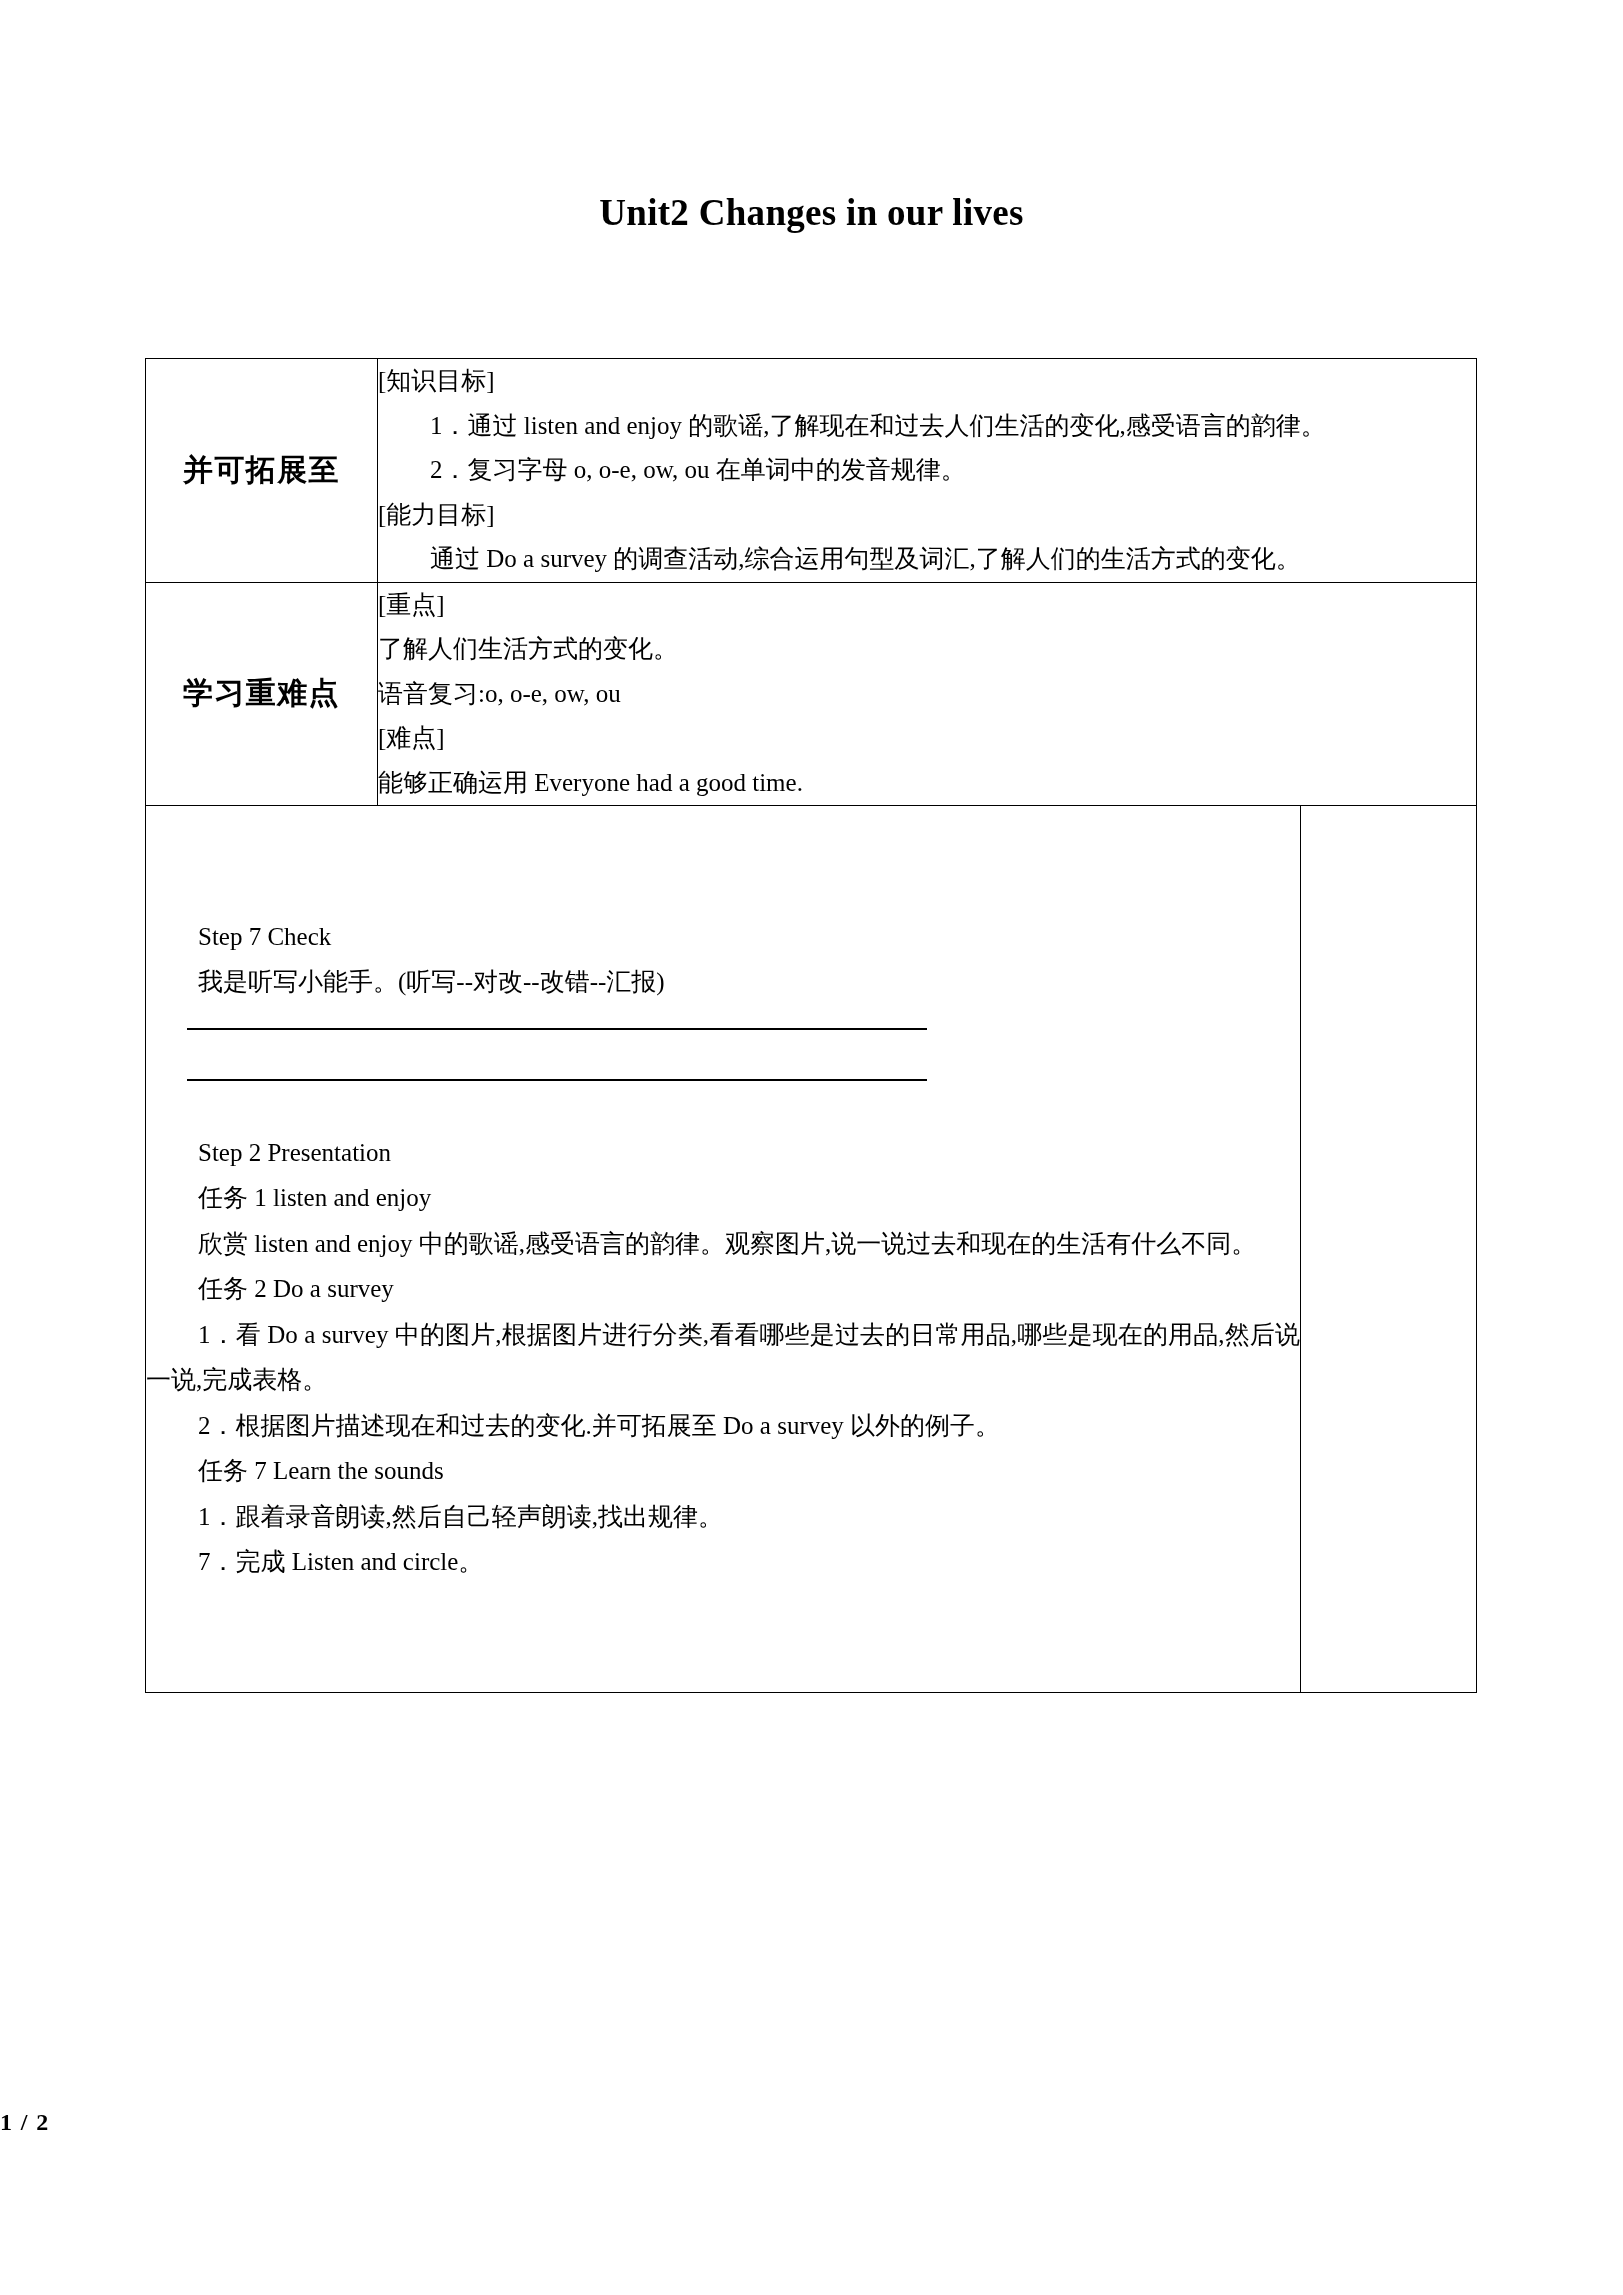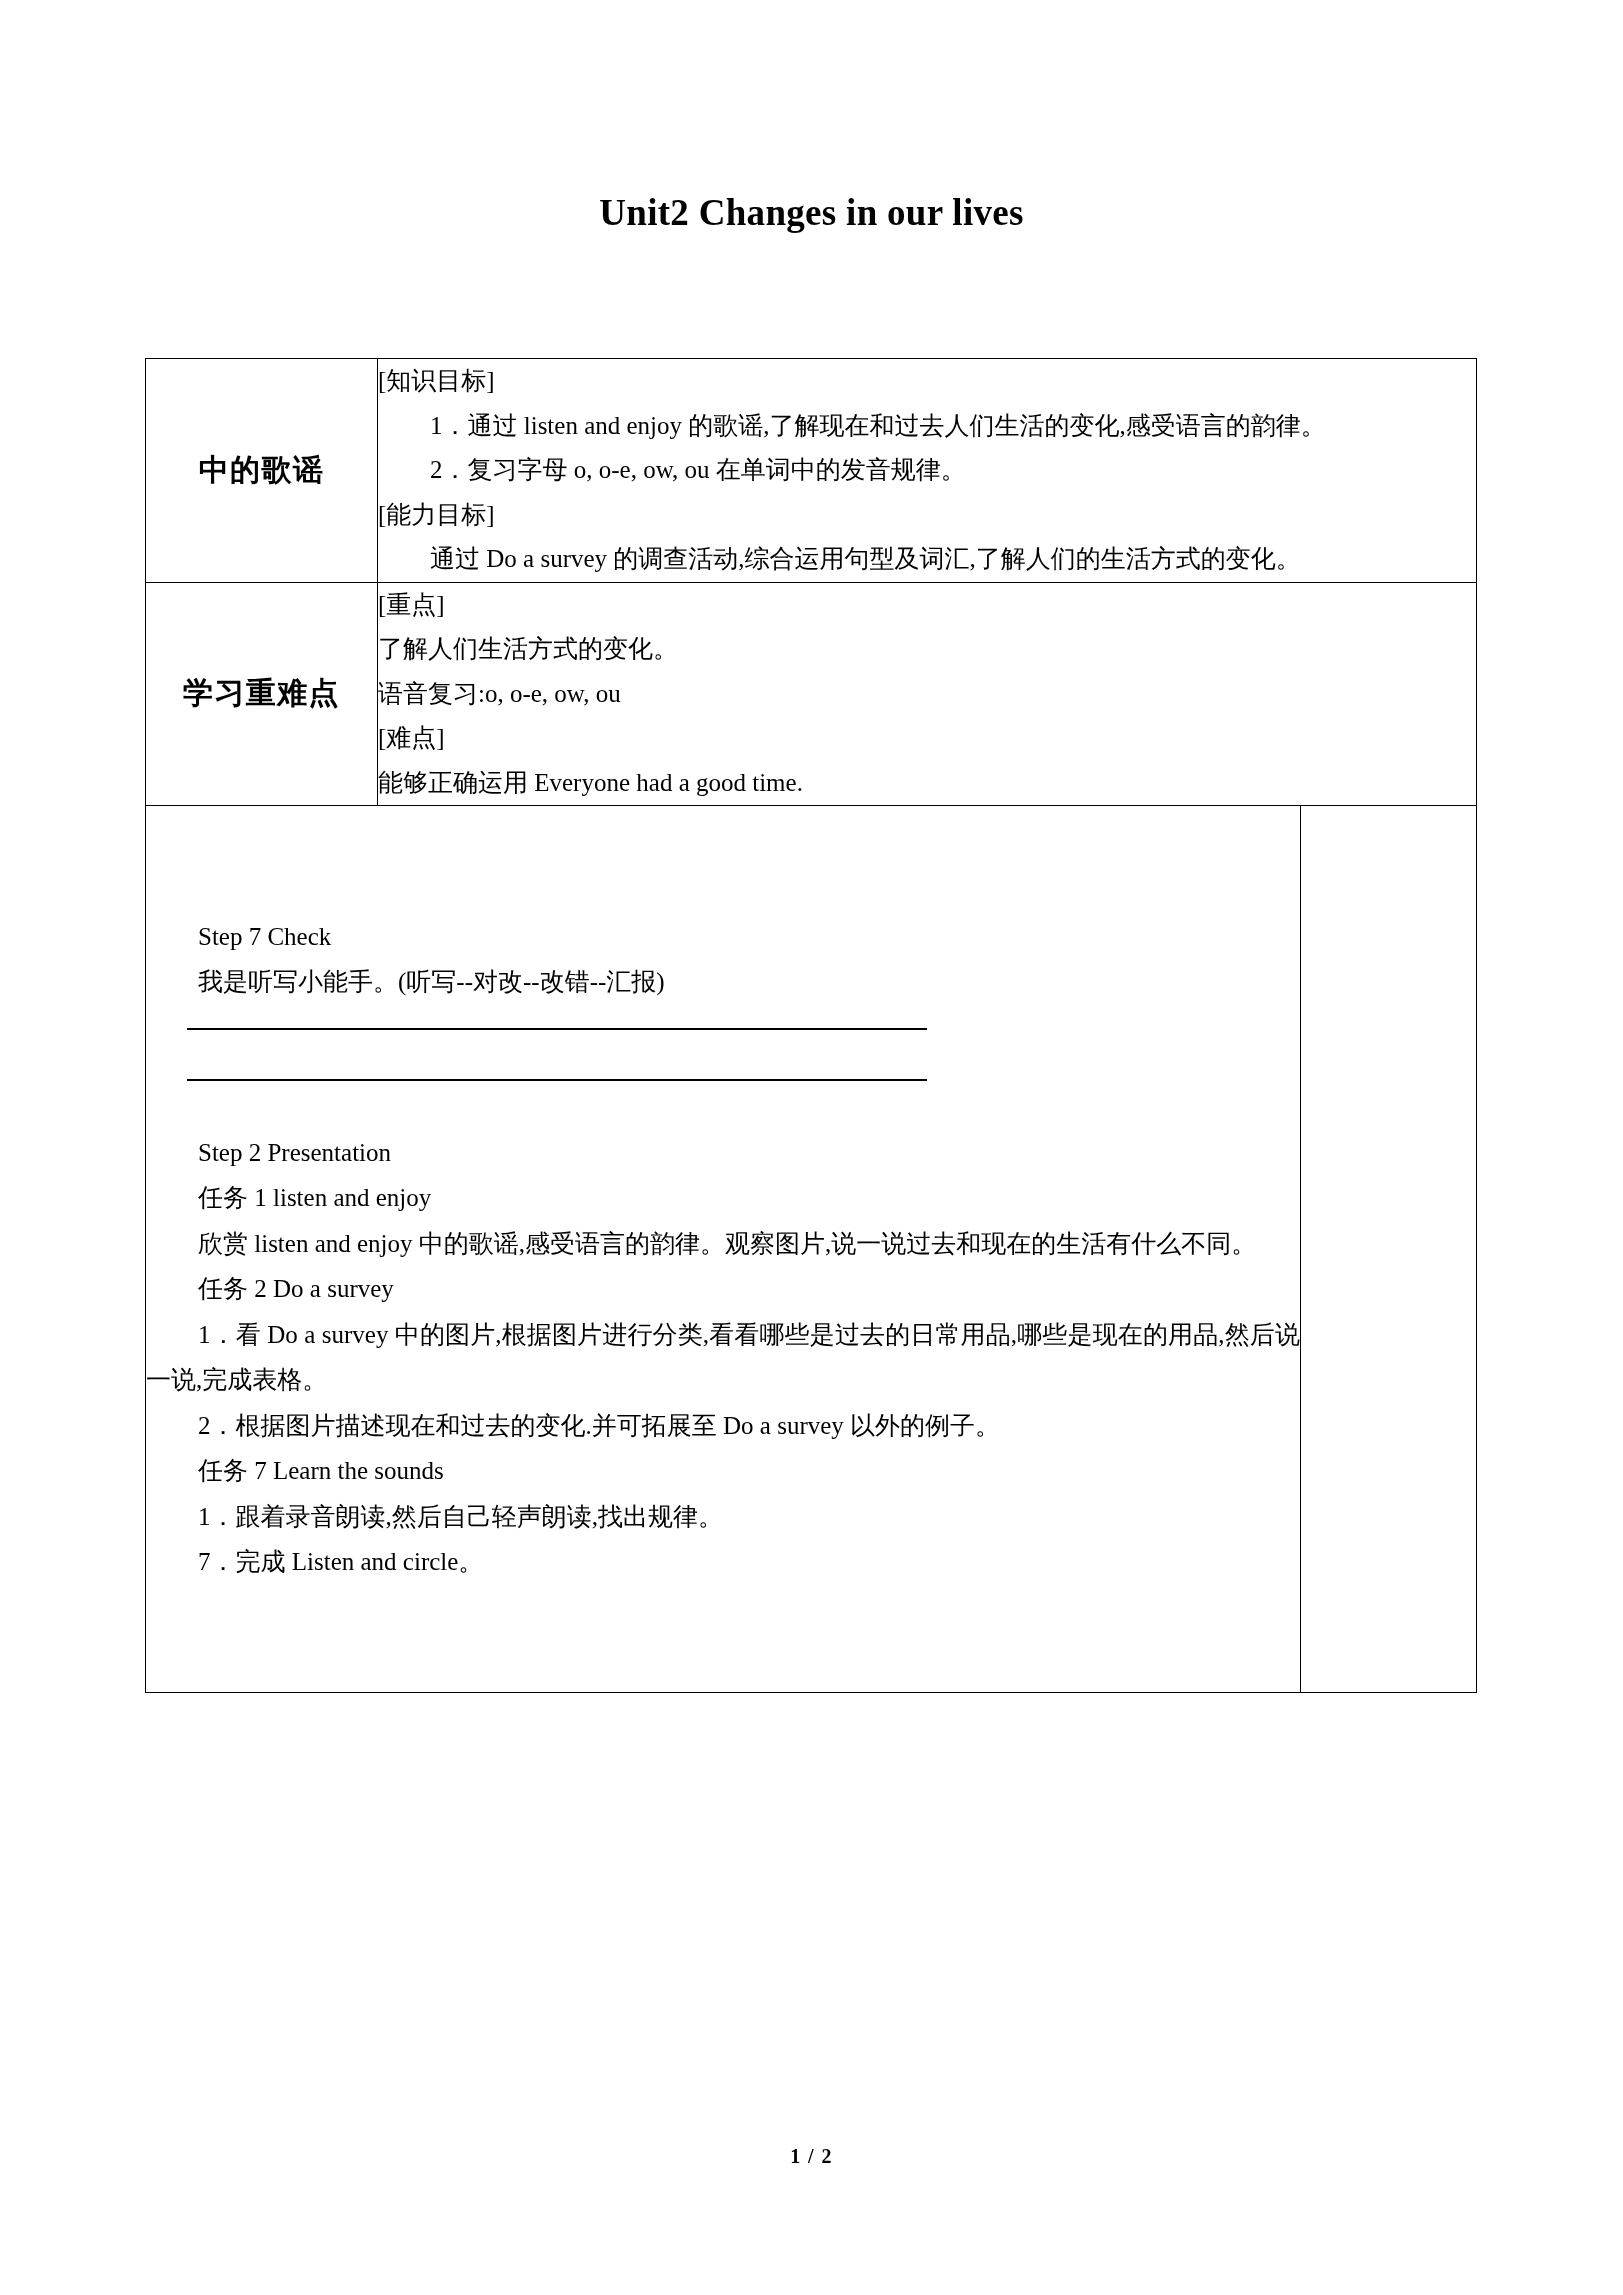--- a/index.html
+++ b/index.html
@@ -95,44 +95,43 @@
     margin-bottom: 49px;
   }
   .steps-block p.line {
     line-height: 1.82;
   }
   .footer {
     position: absolute;
     left: 0;
     top: 2109px;
     width: 1623px;
-    text-align: center;
-    font-size: 20px;
+    text-align: left;
+    font-size: 24px;
     font-weight: bold;
     font-family: "Liberation Serif", "DejaVu Serif", serif;
     letter-spacing: 1.4px;
-    margin-top: 36px;
   }
 </style>
 </head>
 <body>
 
 <div class="page">
 
   <div class="doc-title">Unit2 Changes in our lives</div>
 
   <table class="sheet">
     <colgroup>
       <col style="width:232px">
       <col style="width:923px">
       <col style="width:176px">
     </colgroup>
     <tbody>
       <tr>
-        <td class="label-cell">中的歌谣</td>
+        <td class="label-cell">并可拓展至</td>
         <td class="body-cell" colspan="2">
           <p class="line">[知识目标]</p>
           <p class="line indent">1．通过 listen and enjoy 的歌谣,了解现在和过去人们生活的变化,感受语言的韵律。</p>
           <p class="line indent">2．复习字母 o, o-e, ow, ou 在单词中的发音规律。</p>
           <p class="line">[能力目标]</p>
           <p class="line indent">通过 Do a survey 的调查活动,综合运用句型及词汇,了解人们的生活方式的变化。</p>
         </td>
       </tr>
 
       <tr>

